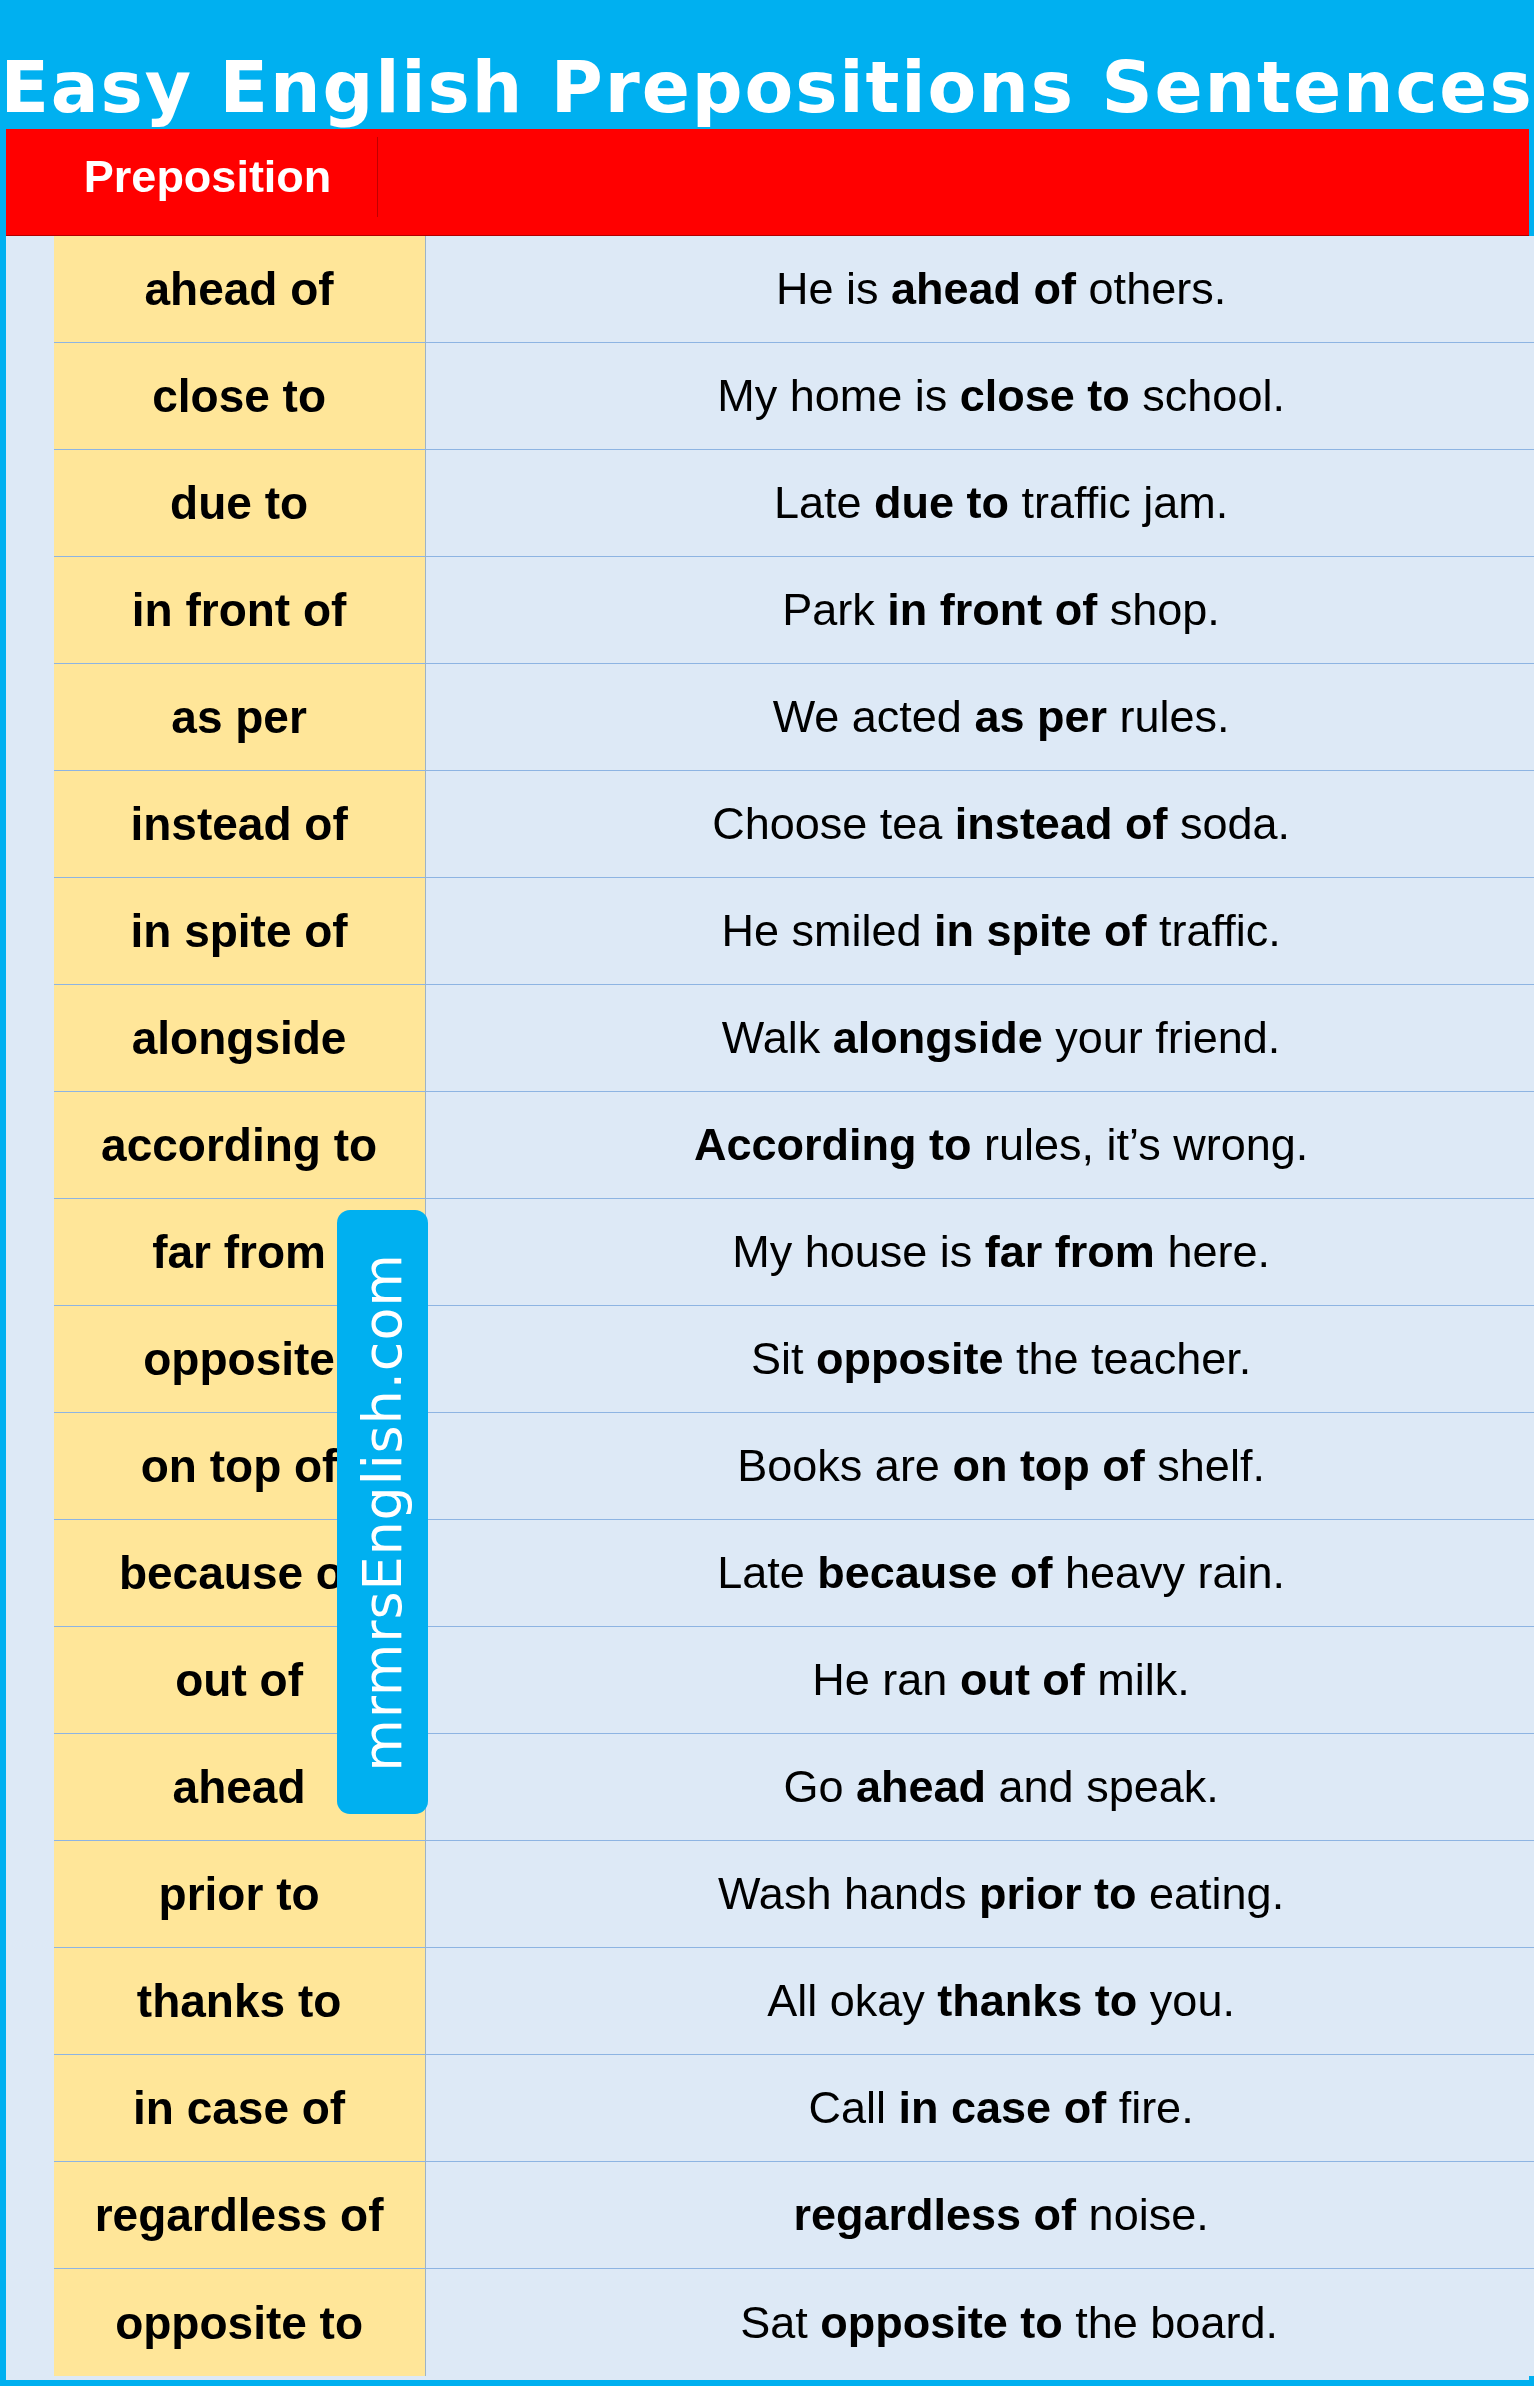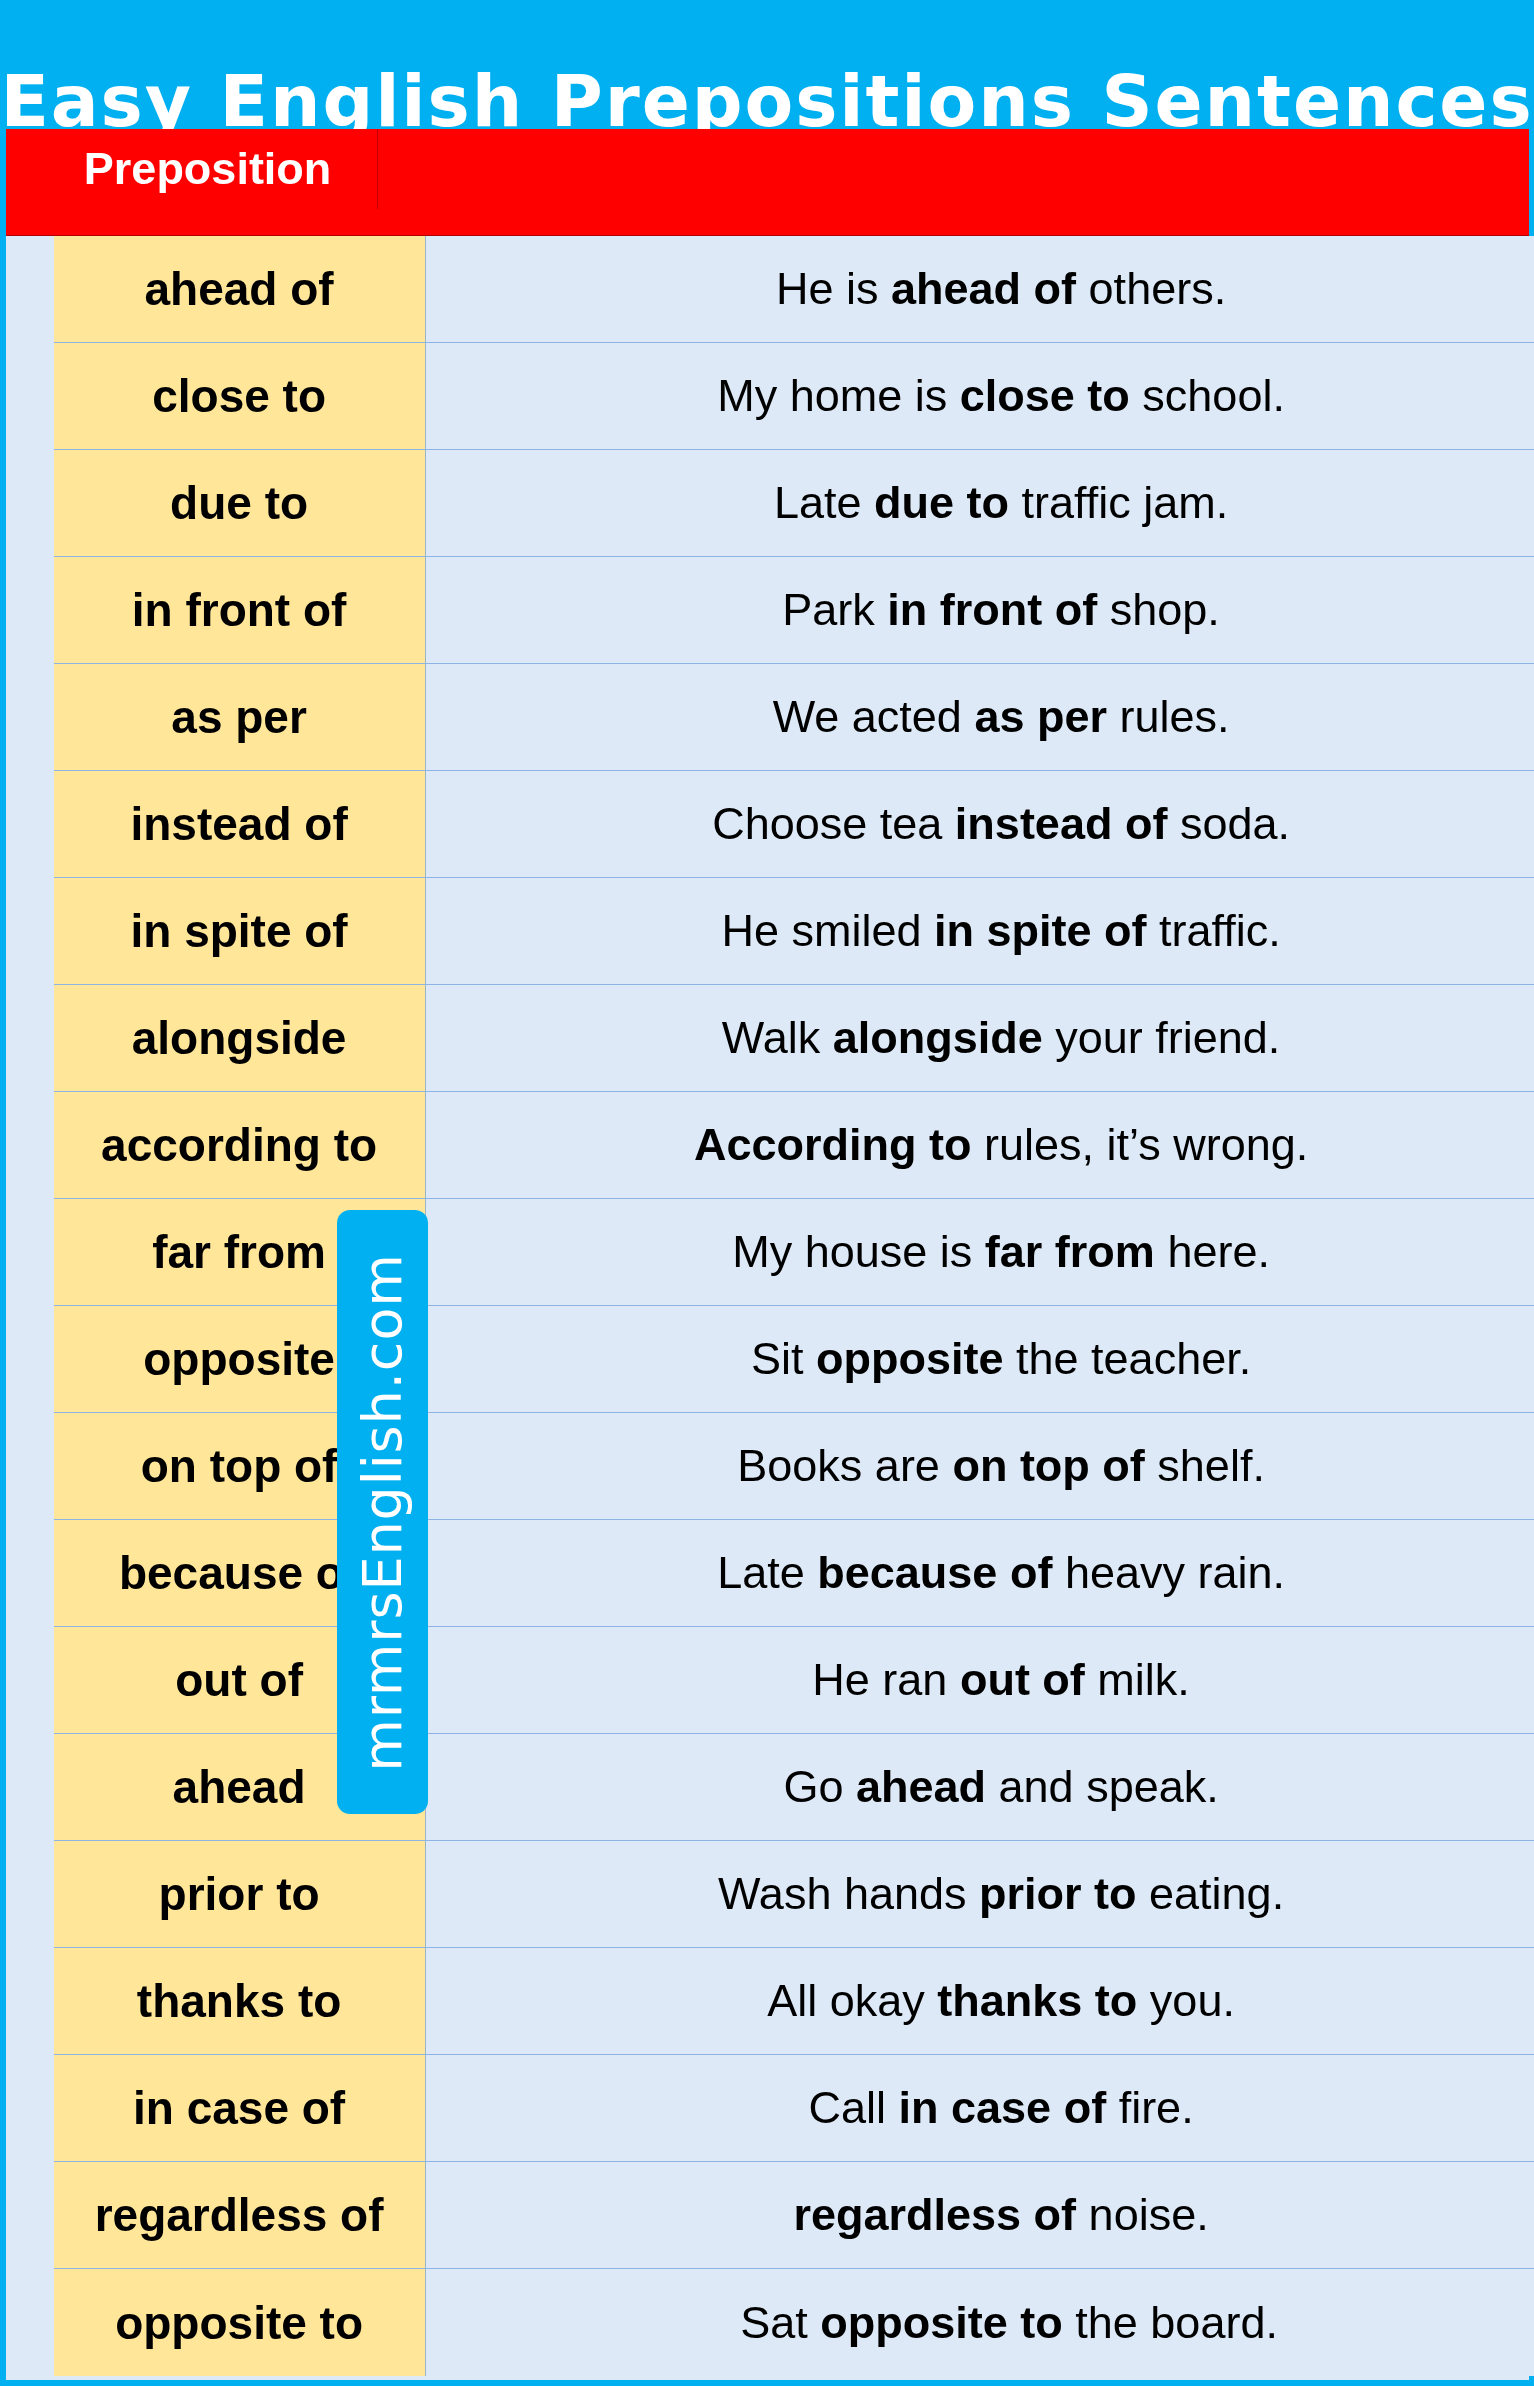--- a/index.html
+++ b/index.html
@@ -4,21 +4,21 @@
   <style>
     html, body { margin: 0; padding: 0; }
     body {
       width: 1534px; height: 2387px; overflow: hidden;
       background: #00b0f0;
       position: relative;
     }
     .title-band {
       position: absolute; left: 0; top: 0; width: 1534px; height: 129px;
       background: #00b0f0;
-      display: flex; align-items: center; justify-content: center; margin-top: 40px;
+      display: flex; align-items: flex-end; justify-content: center;
     }
     .title {
       color: #ffffff;
       font-family: "DejaVu Sans", sans-serif;
       font-weight: bold;
       font-size: 71px;
       letter-spacing: 1.9px;
       margin-top: -5.6px;
       white-space: nowrap;
     }
@@ -26,21 +26,21 @@
       position: absolute; left: 5.6px; top: 129px; width: 1523px; height: 2251px;
       background: #dde9f6;
     }
     .header-row {
       position: absolute; left: 0; top: 0; width: 1523px; height: 107px;
       background: #ff0000;
       border-bottom: 1.9px solid #b00000;
       box-sizing: border-box;
     }
     .hcell {
-      position: absolute; top: 0; height: 80px;
+      position: absolute; top: 8px; height: 80px;
       display: flex; align-items: center; justify-content: center;
       color: #ffffff;
       font-family: "Liberation Sans", sans-serif;
       font-weight: bold;
       font-size: 45px;
       padding-left: 33px;
     }
     .hcell.c1 { left: 0; width: 372px; border-right: 0.9px solid #c00000; box-sizing: border-box; }
     .hcell.c2 { left: 372px; width: 1151px; }
     .rows {

